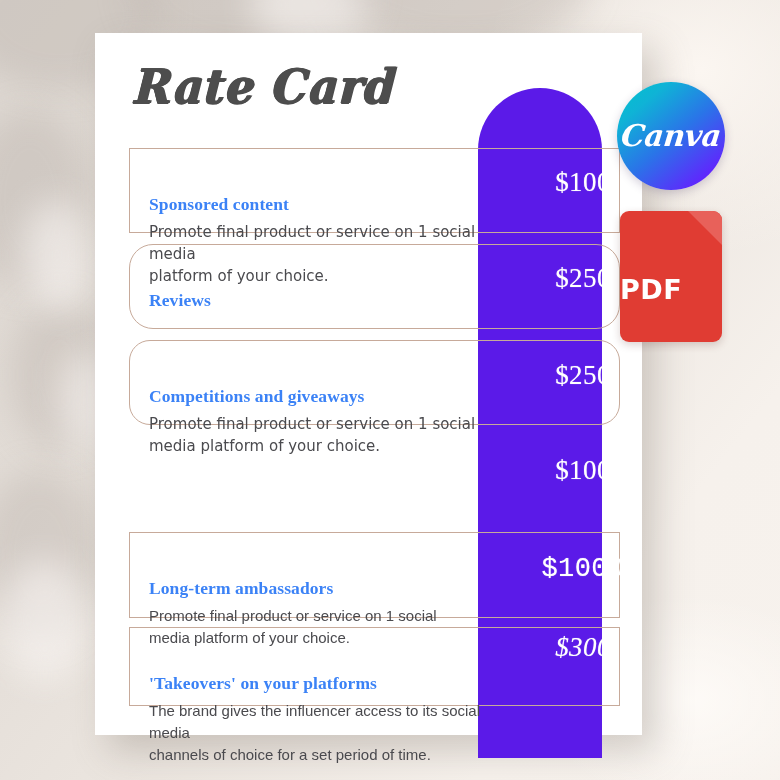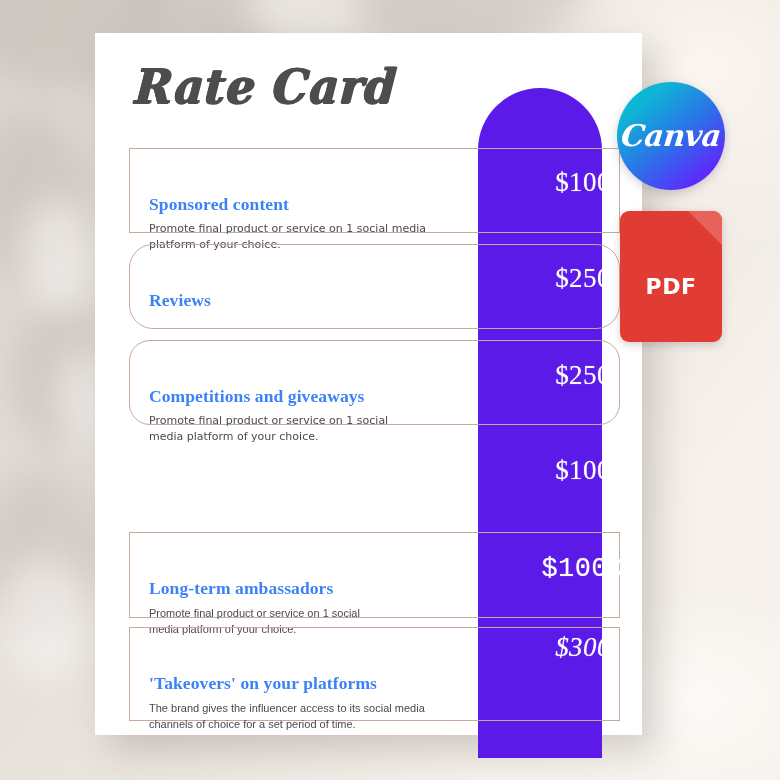--- a/index.html
+++ b/index.html
@@ -97,21 +97,21 @@
     color: #3b82f6;
     letter-spacing: .1px;
     line-height: 1.2;
     white-space: nowrap;
     margin-top: 32px;
   }
 
   .row-desc {
     margin-top: 6px;
     font-family: "DejaVu Sans", sans-serif;
-    font-size: 11px;
+    font-size: 15px;
     line-height: 1.48;
     color: #4a4a4e;
     white-space: pre-line;
   }
   .row-desc.alt {
     font-family: "Liberation Sans", sans-serif;
   }
 
   
   #bar {
@@ -187,24 +187,24 @@
     height: 34px;
     background: #e8615a;
     border-top-right-radius: 9px;
     clip-path: polygon(0 0, 100% 100%, 100% 0);
   }
   #pdf-label {
     position: absolute;
     left: 0;
     right: 0;
     top: 63px;
-    text-align: center;
+    text-align: left;
     font-family: "DejaVu Sans", sans-serif;
     font-weight: bold;
-    font-size: 22px;
+    font-size: 27px;
     color: #ffffff;
     letter-spacing: .5px;
   }
 </style>
 </head>
 <body>
 
 <div id="backdrop">
   <div class="leaf" style="left:-40px;  top:-60px;  width:200px; height:150px;"></div>
   <div class="leaf" style="left:130px;  top:-70px;  width:240px; height:130px;"></div>
@@ -255,21 +255,21 @@
 
     <div class="row" style="top:499px; height:86px;">
       <div class="row-text">
         <div class="row-title">Long-term ambassadors</div>
         <div class="row-desc alt">Promote final product or service on 1 social
 media platform of your choice.</div>
       </div>
     </div>
     <div class="price" style="top:521px;font-family:Liberation Mono, monospace;">$1000</div>
 
-    <div class="row" style="top:594px; height:94px;">
+    <div class="row" style="top:594px; height:79px;">
       <div class="row-text">
         <div class="row-title">'Takeovers' on your platforms</div>
         <div class="row-desc alt">The brand gives the influencer access to its social media
 channels of choice for a set period of time.</div>
       </div>
     </div>
     <div class="price" style="top:599px;font-style:italic;">$300</div>
 
   </div>
 </div>

